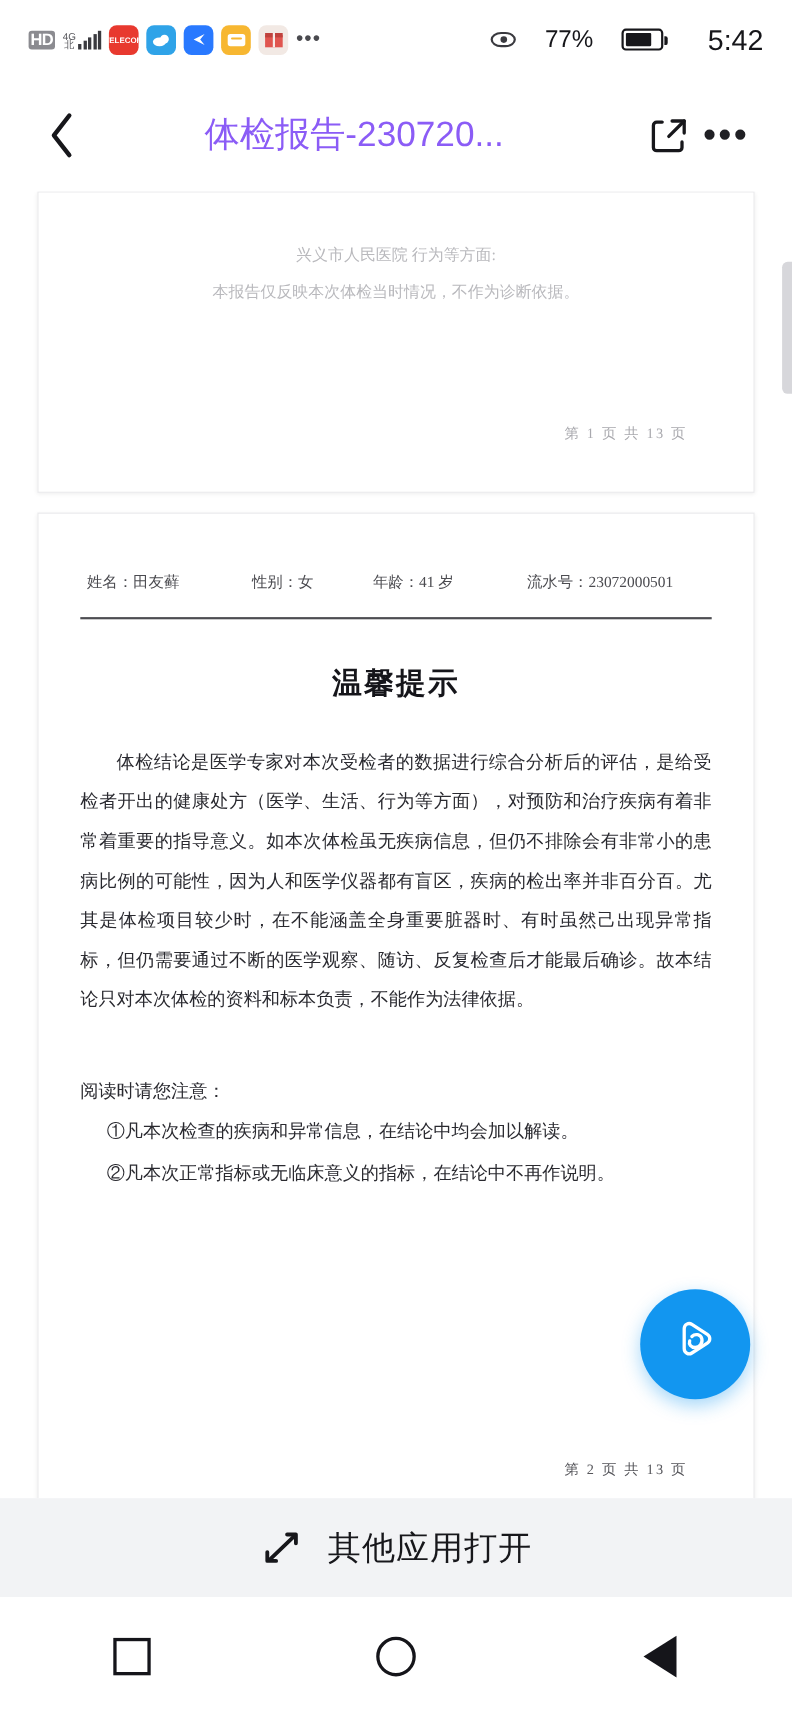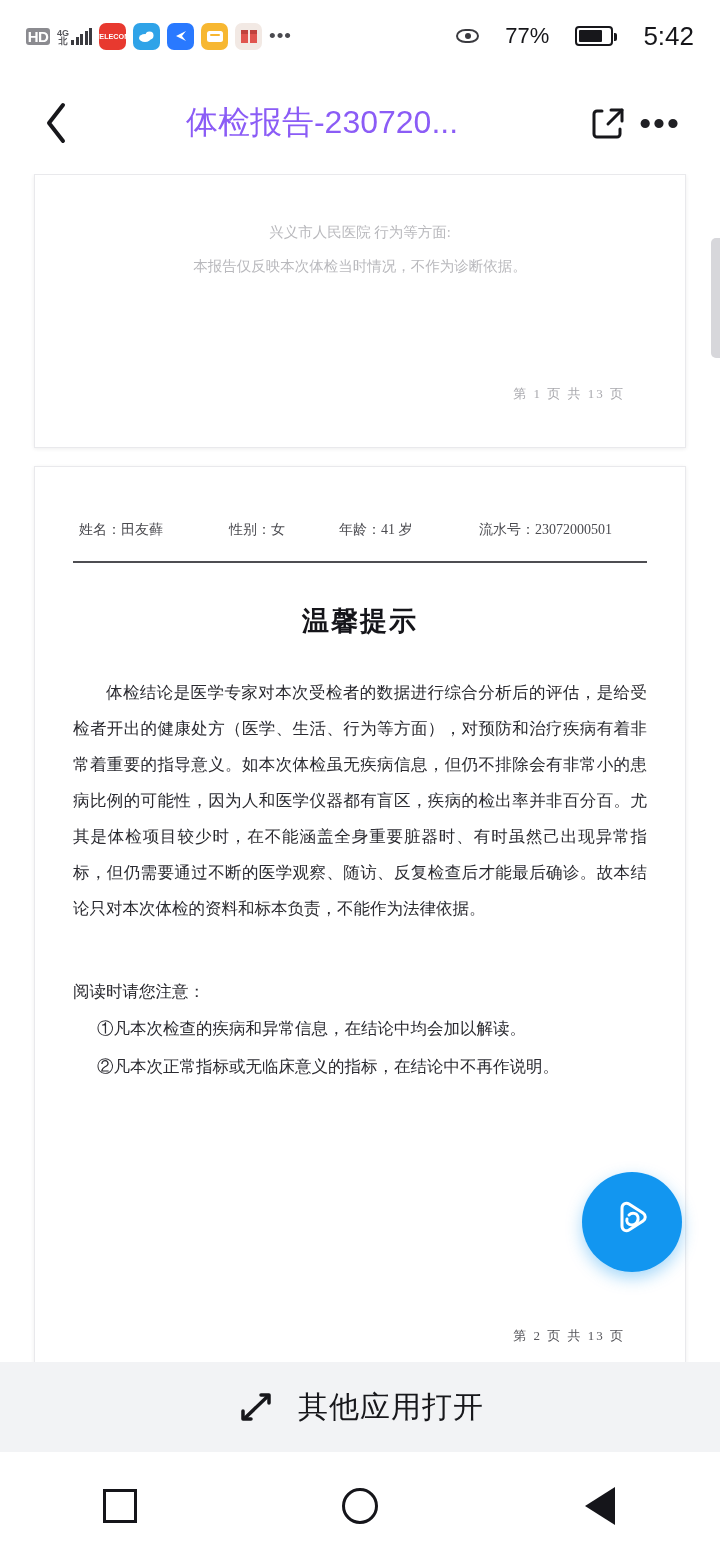--- a/index.html
+++ b/index.html
@@ -31,21 +31,21 @@
     font-weight:bold;
     display:flex; align-items:center; justify-content:center;
     letter-spacing:-0.5px;
   }
   .net {
     display:flex; align-items:flex-end; gap:2px;
   }
   .net-text {
     font-size:9px; color:#55555a; line-height:8px;
     display:flex; flex-direction:column; align-items:center;
-    font-weight:bold;
+    font-weight:normal;
   }
   .bars { display:flex; align-items:flex-end; gap:1.5px; height:17px; }
   .bars i { width:3px; background:#3a3a3f; display:block; }
   .bars i:nth-child(1){height:5px}
   .bars i:nth-child(2){height:8px}
   .bars i:nth-child(3){height:11px}
   .bars i:nth-child(4){height:14px}
   .bars i:nth-child(5){height:17px}
 
   .appicon {
@@ -82,21 +82,21 @@
     border:2.5px solid #17171b;
     border-radius:4px;
     position:relative;
     padding:2px;
   }
   .batt::after{
     content:""; position:absolute; right:-6px; top:5px;
     width:3px; height:8px; background:#17171b; border-radius:0 2px 2px 0;
   }
   .batt > span { display:block; height:100%; width:78%; background:#17171b; border-radius:1px; }
-  .clock { font-size:26px; color:#16161a; margin-left:4px; }
+  .clock { font-size:26px; color:#16161a; margin-left:14px; }
 
   
   .titlebar {
     height:102px;
     display:flex;
     align-items:center;
     padding:0 34px;
     background:#ffffff;
   }
   .back-ico {

